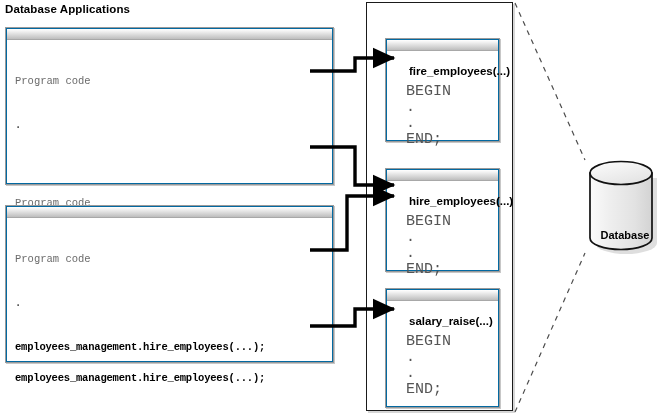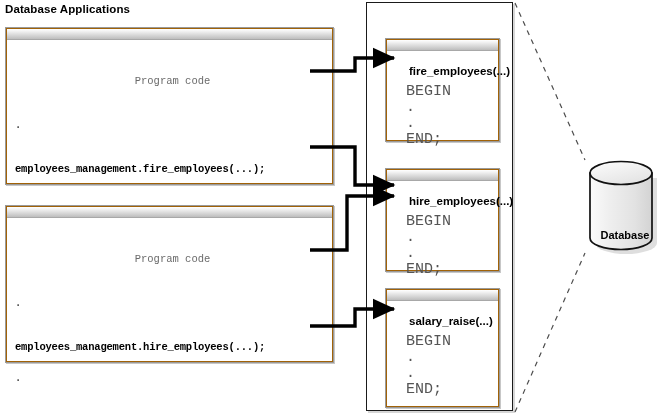--- a/index.html
+++ b/index.html
@@ -24,21 +24,21 @@
     font-size: 11.5px;
     font-weight: bold;
     color: #000000;
     letter-spacing: 0.1px;
     white-space: nowrap;
   }
 
   
   .winbox {
     position: absolute;
-    background: #a16207;
+    background: #0369a1;
     border: 1px solid #9a9a9a;
     box-sizing: border-box;
     box-shadow: 1px 1px 0 rgba(0,0,0,0.22);
   }
   .winbox > .titlebar {
     position: absolute;
     left: 1px;
     right: 1px;
     top: 1px;
     height: 10px;
@@ -58,21 +58,21 @@
   .codeblock {
     position: absolute;
     left: 8px;
     top: 5px;
     right: 2px;
     font-family: "Liberation Mono", "DejaVu Sans Mono", monospace;
     font-size: 10.5px;
     line-height: 14.6px;
     white-space: pre;
   }
-  .code-plain { color: #6b6b6b; text-align: center; }
+  .code-plain { color: #6b6b6b; }
   .code-dot   { color: #4a4a4a; font-weight: bold; }
   .code-call  { color: #000000; font-weight: bold; letter-spacing: -0.2px; }
   .code-gap   { height: 5px; }
 
   
   .proc-name {
     position: absolute;
     left: 22px;
     top: 14px;
     font-size: 11.5px;
@@ -132,21 +132,20 @@
 <div id="canvas">
 
   <div class="section-title">Database Applications</div>
 
   <div class="winbox" style="left:5px; top:27px; width:329px; height:158px;">
     <div class="titlebar"></div>
     <div class="bodyarea">
       <div class="codeblock">
         <div class="code-plain">Program code</div>
         <div class="code-dot">.</div>
-        <div class="code-call">employees_management.fire_employees(...);</div>
         <div class="code-gap"></div>
         <div class="code-plain">Program code</div>
         <div class="code-dot">.</div>
         <div class="code-plain">Program code</div>
         <div class="code-dot">.</div>
         <div class="code-call">employees_management.hire_employees(...);</div>
         
         
       </div>
     </div>

